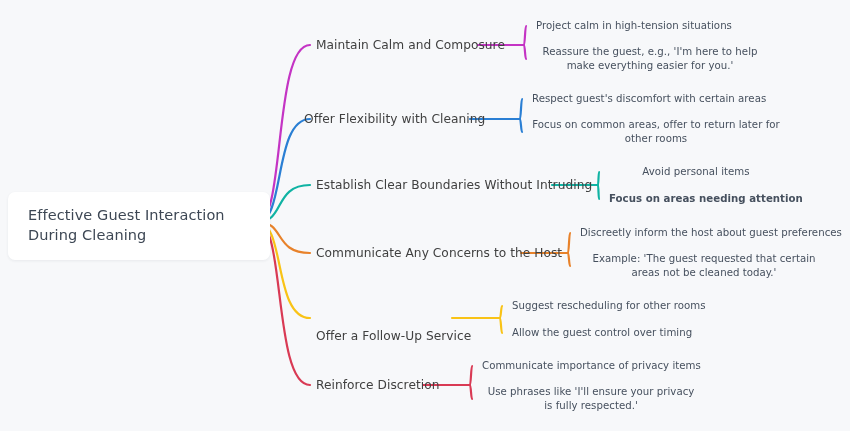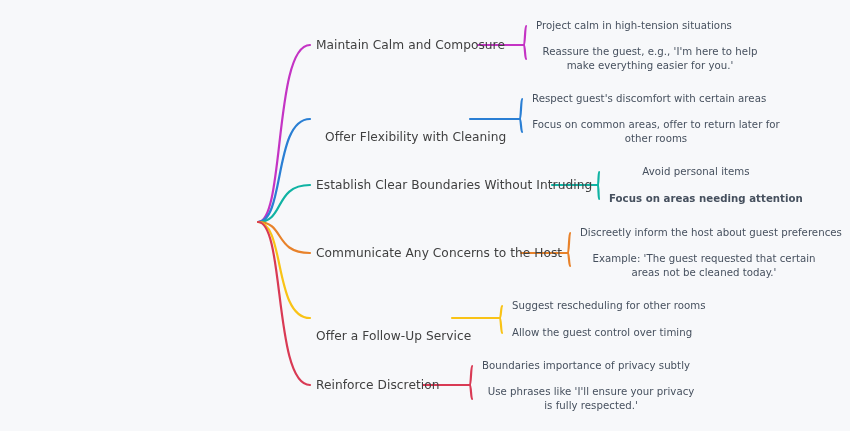--- a/index.html
+++ b/index.html
@@ -99,35 +99,38 @@
       <path d="M 258 222 C 285.04 222, 273.6 318, 310 318" fill="none" stroke="#f9c316" stroke-width="2.2" stroke-linecap="round"></path>
       <path d="M 452 318 L 500 318" fill="none" stroke="#f9c316" stroke-width="2.2" stroke-linecap="round"></path>
       <path d="M 500 318 C 500.9 318, 501.1 306, 502 306" fill="none" stroke="#f9c316" stroke-width="2.2" stroke-linecap="round"></path>
       <path d="M 500 318 C 500.9 318, 501.1 333, 502 333" fill="none" stroke="#f9c316" stroke-width="2.2" stroke-linecap="round"></path>
       <path d="M 258 222 C 285.04 222, 273.6 385, 310 385" fill="none" stroke="#d93a54" stroke-width="2.2" stroke-linecap="round"></path>
       <path d="M 423 385 L 470 385" fill="none" stroke="#d93a54" stroke-width="2.2" stroke-linecap="round"></path>
       <path d="M 470 385 C 470.9 385, 471.1 366, 472 366" fill="none" stroke="#d93a54" stroke-width="2.2" stroke-linecap="round"></path>
       <path d="M 470 385 C 470.9 385, 471.1 399, 472 399" fill="none" stroke="#d93a54" stroke-width="2.2" stroke-linecap="round"></path>
     </svg>
 
+  <div class="root-node">
+    <span class="root-label">Effective Guest Interaction During Cleaning</span>
+  </div>
 
   <div id="nodes-layer">
       <div class="branch-label" style="left: 316px; top: 45px;">Maintain Calm and Composure</div>
       <div class="leaf-label nowrap" style="left: 536px; top: 26px; width: 240px;">Project calm in high-tension situations</div>
       <div class="leaf-label wrap" style="left: 536px; top: 59px; width: 228px;">Reassure the guest, e.g., 'I'm here to help make everything easier for you.'</div>
-      <div class="branch-label" style="left: 325px; top: 119px; margin-top: 18px;">Offer Flexibility with Cleaning</div>
+      <div class="branch-label" style="left: 304px; top: 119px;">Offer Flexibility with Cleaning</div>
       <div class="leaf-label nowrap" style="left: 532px; top: 99px; width: 250px;">Respect guest's discomfort with certain areas</div>
       <div class="leaf-label wrap" style="left: 532px; top: 132px; width: 248px;">Focus on common areas, offer to return later for other rooms</div>
       <div class="branch-label" style="left: 316px; top: 185px;">Establish Clear Boundaries Without Intruding</div>
       <div class="leaf-label nowrap" style="left: 606px; top: 172px; width: 180px; text-align: center;">Avoid personal items</div>
       <div class="leaf-label nowrap" style="left: 609px; top: 199px; width: 200px; font-weight: bold;">Focus on areas needing attention</div>
       <div class="branch-label" style="left: 316px; top: 253px;">Communicate Any Concerns to the Host</div>
       <div class="leaf-label nowrap" style="left: 580px; top: 233px; width: 240px;">Discreetly inform the host about guest preferences</div>
       <div class="leaf-label wrap" style="left: 580px; top: 266px; width: 248px;">Example: 'The guest requested that certain areas not be cleaned today.'</div>
       <div class="branch-label" style="left: 316px; top: 336px;">Offer a Follow-Up Service</div>
       <div class="leaf-label nowrap" style="left: 512px; top: 306px; width: 220px;">Suggest rescheduling for other rooms</div>
       <div class="leaf-label nowrap" style="left: 512px; top: 333px; width: 210px;">Allow the guest control over timing</div>
       <div class="branch-label" style="left: 316px; top: 385px;">Reinforce Discretion</div>
-      <div class="leaf-label nowrap" style="left: 482px; top: 366px; width: 230px;">Boundaries importance of privacy subtly</div>
+      <div class="leaf-label nowrap" style="left: 482px; top: 366px; width: 230px;">Communicate importance of privacy items</div>
       <div class="leaf-label wrap" style="left: 482px; top: 399px; width: 218px;">Use phrases like 'I'll ensure your privacy is fully respected.'</div>
     </div>
 
 </div>
 
 </body></html>

